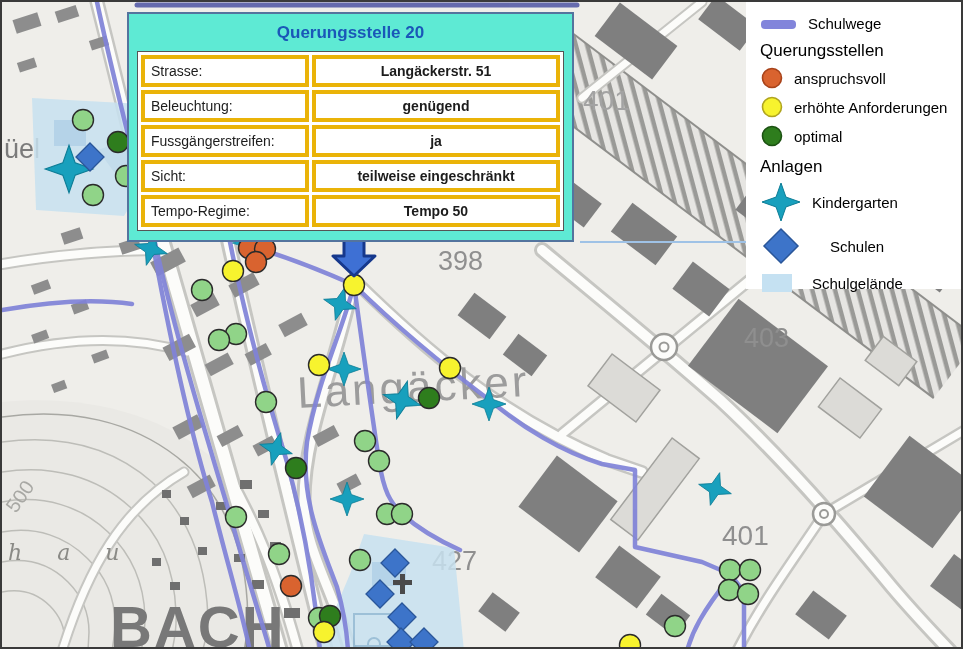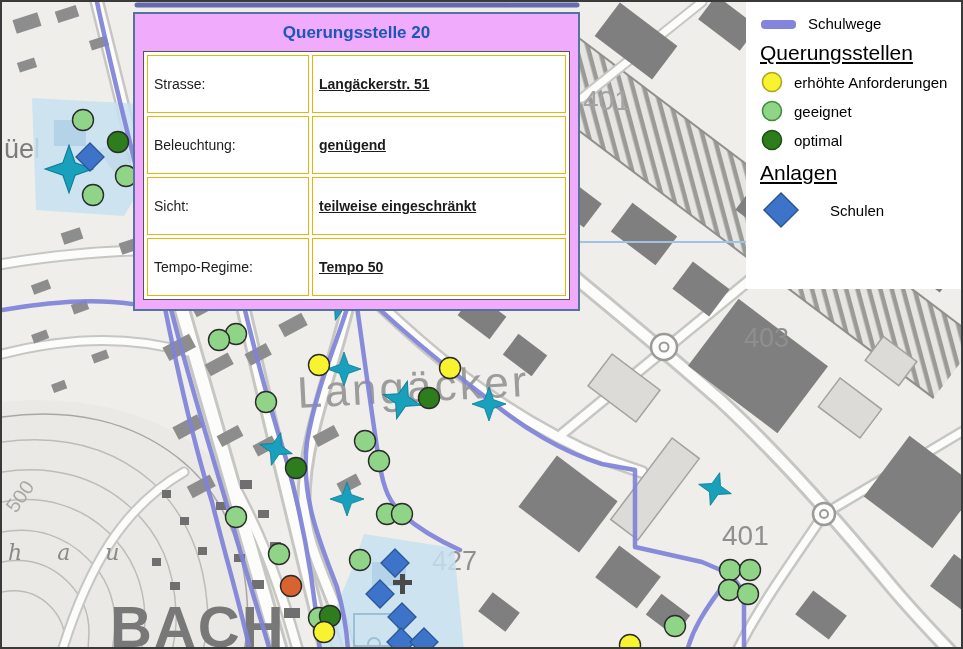--- a/index.html
+++ b/index.html
@@ -1,30 +1,30 @@
 <!DOCTYPE html>
 <html><head>
 <meta charset="utf-8">
 <style>
   html,body{margin:0;padding:0;background:#fff;font-family:"Liberation Sans",sans-serif;}
   #stage{position:relative;width:963px;height:649px;overflow:hidden;border:2px solid #3a3a3a;box-sizing:border-box;background:#efeeea;}
   #basemap{position:absolute;left:0;top:0;}
   
-  .popup{position:absolute;left:131px;top:10px;width:447px;background:#f0abfc;border:2px solid #54749e;box-sizing:border-box;padding:6px 8px 9px 8px;z-index:30;}
+  .popup{position:absolute;left:125px;top:10px;width:447px;background:#5eead4;border:2px solid #54749e;box-sizing:border-box;padding:6px 8px 9px 8px;z-index:30;}
   .popup-title{color:#1a57b8;font-weight:bold;font-size:17px;text-align:center;margin:3px 0 8px 0;}
   .popup table{width:100%;border-collapse:separate;border-spacing:3px;border:1px solid #555;background:#fff;}
-  .popup td{border:1px solid #eab308;font-size:14px;color:#1c1c1c;padding:18px 6px;height:20px;white-space:nowrap;}
+  .popup td{border:4px solid #eab308;font-size:14px;color:#1c1c1c;padding:2px 6px;height:20px;white-space:nowrap;}
   .popup td.lbl{width:148px;text-align:left;}
-  .popup td.val{text-align:left;font-weight:bold;text-decoration:underline;}
+  .popup td.val{text-align:center;font-weight:bold;}
   
   .legend{position:absolute;right:0;top:0;width:215px;height:287px;background:#fff;z-index:25;padding:8px 0 8px 14px;box-sizing:border-box;color:#000;}
   .lg-row{display:flex;align-items:center;gap:10px;margin:5px 0;}
   .lg-row .sym{flex:0 0 auto;display:flex;align-items:center;justify-content:center;}
   .lg-label{font-size:15px;}
-  .lg-header{font-size:21px;margin:9px 0 4px 0;text-decoration:underline;}
+  .lg-header{font-size:17px;margin:9px 0 4px 0;}
 </style>
 </head>
 <body>
 
 <div id="stage">
 
 <svg id="basemap" width="963" height="649" viewBox="0 0 963 649" xmlns="http://www.w3.org/2000/svg">
   <defs>
     <pattern id="rail" width="11" height="11" patternUnits="userSpaceOnUse" patternTransform="rotate(128)">
       <rect width="11" height="11" fill="#e6e5e2"></rect>
@@ -271,20 +271,24 @@
     <tbody id="popup-rows">
           <tr>
             <td class="lbl">Strasse:</td>
             <td class="val">Langäckerstr. 51</td>
           </tr>
           <tr>
             <td class="lbl">Beleuchtung:</td>
             <td class="val">genügend</td>
           </tr>
           <tr>
+            <td class="lbl">Fussgängerstreifen:</td>
+            <td class="val">ja</td>
+          </tr>
+          <tr>
             <td class="lbl">Sicht:</td>
             <td class="val">teilweise eingeschränkt</td>
           </tr>
           <tr>
             <td class="lbl">Tempo-Regime:</td>
             <td class="val">Tempo 50</td>
           </tr>
         </tbody>
   </table>
 </div>
@@ -296,48 +300,64 @@
             <rect id="lg-schulweg-swatch" x="1" y="3" width="35" height="9" rx="4" fill="#8285db"></rect>
           </svg>
     </span>
     <span class="lg-label">Schulwege</span>
   </div>
   <div class="lg-header">Querungsstellen</div>
   <div id="lg-quer">
         <div class="lg-row">
           <span class="sym">
             <svg width="24" height="24">
+              <circle cx="12" cy="12" r="9.5" fill="#d9632f" stroke="#a8431a" stroke-width="1.6"></circle>
+            </svg>
+          </span>
+          <span class="lg-label">anspruchsvoll</span>
+        </div>
+        <div class="lg-row">
+          <span class="sym">
+            <svg width="24" height="24">
               <circle cx="12" cy="12" r="9.5" fill="#f7f32e" stroke="#b0a51f" stroke-width="1.6"></circle>
             </svg>
           </span>
           <span class="lg-label">erhöhte Anforderungen</span>
-        </div>
-        <div class="lg-row">
-          <span class="sym">
-            <svg width="24" height="24">
-              <circle cx="12" cy="12" r="9.5" fill="#90d488" stroke="#3f8f3a" stroke-width="1.6"></circle>
-            </svg>
-          </span>
-          <span class="lg-label">geeignet</span>
         </div>
         <div class="lg-row">
           <span class="sym">
             <svg width="24" height="24">
               <circle cx="12" cy="12" r="9.5" fill="#2e7d1d" stroke="#1c5212" stroke-width="1.6"></circle>
             </svg>
           </span>
           <span class="lg-label">optimal</span>
         </div>
       </div>
   <div class="lg-header">Anlagen</div>
   <div id="lg-anlagen">
+        <div class="lg-row" style="margin: 2px 0px;">
+          <span class="sym">
+            <svg width="42" height="42">
+              <path d="M0,-19 L4.94,-4.94 L19,0 L4.94,4.94 L0,19 L-4.94,4.94 L-19,0 L-4.94,-4.94 Z" fill="#18a0bd" stroke="#0e7d96" stroke-width="1" transform="translate(21,21)"></path>
+            </svg>
+          </span>
+          <span class="lg-label">Kindergarten</span>
+        </div>
         <div class="lg-row" style="margin: 2px 0px; gap: 28px;">
           <span class="sym">
             <svg width="42" height="42">
               <path d="M21,4 L38,21 L21,38 L4,21 Z" fill="#3d74c9" stroke="#2a5699" stroke-width="1.5"></path>
             </svg>
           </span>
           <span class="lg-label">Schulen</span>
         </div>
+        <div class="lg-row">
+          <span class="sym">
+            <svg width="42" height="22">
+              <rect x="2" y="2" width="30" height="18" fill="#c5e1f2"></rect>
+            </svg>
+          </span>
+          <span class="lg-label">Schulgelände</span>
+        </div>
       </div>
 </div>
 
 </div>
 
 </body></html>

